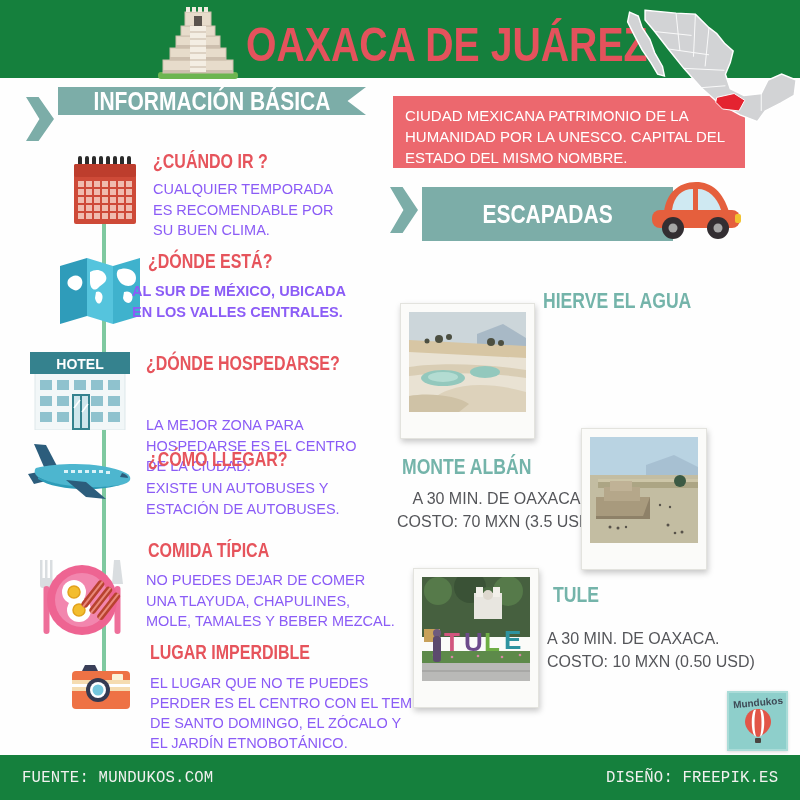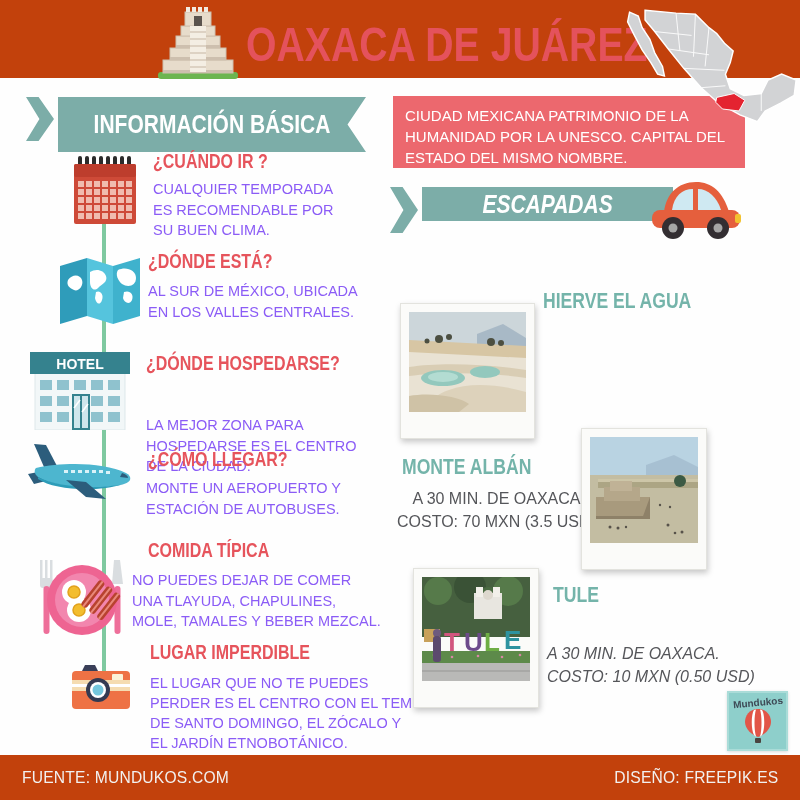--- a/index.html
+++ b/index.html
@@ -1,39 +1,39 @@
 <!DOCTYPE html>
 <html><head>
 <meta charset="utf-8">
 <style>
   html,body{margin:0;padding:0;background:#ffffff;}
   #canvas{position:relative;width:800px;height:800px;background:#fefefe;overflow:hidden;
           font-family:"Liberation Sans",sans-serif;}
   .abs{position:absolute;}
   
-  .bar{background:#c2410c;}
+  .bar{background:#15803d;font-family:Liberation Mono, monospace;}
   #headerbar{left:0;top:0;width:800px;height:78px;z-index:1;}
   #footerbar{left:0;top:755px;width:800px;height:45px;z-index:3;display:flex;align-items:center;
              justify-content:space-between;padding:0 22px;box-sizing:border-box;}
   .footer-text{color:#f2f1f0;font-size:17px;letter-spacing:.2px;transform:scaleX(.92);transform-origin:0 50%;}
   .footer-text.right{transform-origin:100% 50%;}
   
   .cond{display:inline-block;font-weight:bold;white-space:nowrap;transform:scaleX(.8);transform-origin:0 50%;}
   #main-title{left:246px;top:16px;color:#e4525c;font-size:49px;letter-spacing:0;z-index:2;}
   
   .chev{background:#7cada8;}
   .ribbon{background:#7cada8;display:flex;align-items:center;justify-content:center;}
   .ribbon-label{color:#ffffff;font-size:25px;font-weight:bold;transform:scaleX(.84);transform-origin:50% 50%;white-space:nowrap;}
   #info-chev{left:26px;top:97px;width:28px;height:44px;
      clip-path:polygon(0 0,45% 0,100% 50%,45% 100%,0 100%,48% 50%);}
-  #info-band{left:58px;top:97px;width:308px;height:55px;
+  #info-band{left:58px;top:87px;width:308px;height:28px;
      clip-path:polygon(0 0,100% 0,94% 50%,100% 100%,0 100%);}
   #esc-chev{left:390px;top:187px;width:28px;height:46px;
      clip-path:polygon(0 0,45% 0,100% 50%,45% 100%,0 100%,48% 50%);}
-  #esc-band{left:422px;top:187px;width:251px;height:34px;font-style:italic;}
+  #esc-band{left:422px;top:187px;width:251px;height:54px;}
   
   #redbox{left:393px;top:96px;width:352px;height:72px;background:#ec686e;z-index:1;box-sizing:border-box;
           padding:9px 12px;color:#fff;font-size:15px;line-height:21px;white-space:pre-line;}
   
   .sec-title{color:#e6545c;font-size:20px;}
   .sec-body{color:#8b5cf6;font-size:14.5px;line-height:20.5px;white-space:pre-line;}
   .place-name{color:#74b4aa;font-size:22px;}
   .place-details{color:#55565a;font-size:16px;line-height:23px;white-space:pre-line;}
   #lead-text{left:398px;top:246px;width:390px;color:#55565a;font-size:15px;line-height:21px;white-space:pre-line;}
   
@@ -189,21 +189,21 @@
     <polygon points="53,8 80,0 80,58 53,66" fill="#3fb2cd"></polygon>
     <g fill="#ffffff">
       <path d="M8,22 C12,16 20,16 22,22 C24,28 18,34 14,32 C10,30 6,28 8,22 Z"></path>
       <path d="M30,14 C36,10 44,12 46,18 C48,24 42,26 38,30 C34,34 30,30 30,24 Z"></path>
       <path d="M36,34 C40,32 44,36 42,42 C40,48 36,46 35,40 Z"></path>
       <path d="M58,12 C66,8 76,12 76,20 C76,28 68,30 62,26 C58,23 55,16 58,12 Z"></path>
       <path d="M64,34 C70,32 74,36 72,42 C70,47 64,45 63,40 Z"></path>
     </g>
   </svg>
   <span class="abs cond sec-title sec" style="left:148px;top:250px;">¿DÓNDE ESTÁ?</span>
-  <div class="abs sec-body sec" style="left:148px;top:281px;">AL SUR DE MÉXICO, UBICADA
+  <div class="abs sec-body sec" style="left:132px;top:281px;font-weight:bold;">AL SUR DE MÉXICO, UBICADA
 EN LOS VALLES CENTRALES.</div>
 
   <svg class="abs sec" style="left:30px;top:350px;" width="100" height="80" viewBox="0 0 100 80">
     <rect x="5" y="18" width="90" height="62" fill="#f2f7f8" stroke="#dde7ea"></rect>
     <rect x="0" y="2" width="100" height="22" fill="#35828e"></rect>
     <text x="50" y="19" text-anchor="middle" font-size="14" font-weight="bold" fill="#ffffff" font-family="Liberation Sans, sans-serif">HOTEL</text>
     <g fill="#8fc2ce">
       <rect x="10" y="30" width="12" height="10"></rect>
         <rect x="27" y="30" width="12" height="10"></rect>
         <rect x="44" y="30" width="12" height="10"></rect>
@@ -240,21 +240,21 @@
         <rect x="45" y="28" width="4" height="3"></rect>
         <rect x="52" y="28" width="4" height="3"></rect>
         <rect x="59" y="28" width="4" height="3"></rect>
         <rect x="66" y="28" width="4" height="3"></rect>
         <rect x="73" y="28" width="4" height="3"></rect>
         <rect x="80" y="29" width="4" height="3"></rect>
     </g>
     <path d="M96,31 C100,32 102,34 102,36 L94,35 Z" fill="#2c5d7c"></path>
   </svg>
   <span class="abs cond sec-title sec" style="left:148px;top:448px;">¿CÓMO LLEGAR?</span>
-  <div class="abs sec-body sec" style="left:146px;top:478px;">MONTE UN AEROPUERTO Y
+  <div class="abs sec-body sec" style="left:146px;top:478px;">EXISTE UN AUTOBUSES Y
 ESTACIÓN DE AUTOBUSES.</div>
 
   <svg class="abs sec" style="left:36px;top:556px;" width="92" height="82" viewBox="0 0 92 82">
     <g>
       <rect x="4" y="4" width="2.5" height="24" fill="#d9dde0"></rect>
         <rect x="9" y="4" width="2.5" height="24" fill="#d9dde0"></rect>
         <rect x="14" y="4" width="2.5" height="24" fill="#d9dde0"></rect>
       <rect x="4" y="22" width="12.5" height="10" rx="3" fill="#d9dde0"></rect>
       <rect x="7.5" y="30" width="6" height="48" rx="3" fill="#ee6f9a"></rect>
     </g>
@@ -271,21 +271,21 @@
     <g transform="rotate(38 62 42)">
       <rect x="52" y="26" width="7" height="32" rx="3" fill="#b8422f"></rect>
         <rect x="54.5" y="26" width="2" height="32" fill="#e9897a"></rect>
       <rect x="62" y="26" width="7" height="32" rx="3" fill="#b8422f"></rect>
         <rect x="64.5" y="26" width="2" height="32" fill="#e9897a"></rect>
       <rect x="72" y="26" width="7" height="32" rx="3" fill="#b8422f"></rect>
         <rect x="74.5" y="26" width="2" height="32" fill="#e9897a"></rect>
     </g>
   </svg>
   <span class="abs cond sec-title sec" style="left:148px;top:539px;">COMIDA TÍPICA</span>
-  <div class="abs sec-body sec" style="left:132px;top:570px;">NO PUEDES DEJAR DE COMER
+  <div class="abs sec-body sec" style="left:146px;top:570px;">NO PUEDES DEJAR DE COMER
 UNA TLAYUDA, CHAPULINES,
 MOLE, TAMALES Y BEBER MEZCAL.</div>
 
   <svg class="abs sec" style="left:72px;top:662px;" width="58" height="48" viewBox="0 0 58 48">
     <rect x="0" y="9" width="58" height="38" rx="4" fill="#ee7245"></rect>
     <polygon points="10,9 26,9 23,3 13,3" fill="#3a3f58"></polygon>
     <rect x="40" y="12" width="11" height="8" rx="1" fill="#fbf3d8"></rect>
     <rect x="0" y="18" width="58" height="11" fill="#f5dcb1"></rect>
     <rect x="0" y="22" width="58" height="3" fill="#ffffff"></rect>
     <circle cx="26" cy="28" r="12" fill="#333a52"></circle>
@@ -376,21 +376,21 @@
         <text x="22" y="74" fill="#d1567e">T</text>
         <text x="42" y="74" fill="#6d4b8c">U</text>
         <text x="62" y="74" fill="#6fae45">L</text>
         <text x="82" y="72" fill="#2e93a0">E</text>
       </g>
       <circle cx="15" cy="56" r="4" fill="#6e5a7e"></circle>
       <rect x="11" y="59" width="8" height="26" rx="3" fill="#5c4a6e"></rect>
     </svg>
   </div>
   <span class="abs cond place-name" style="left:553px;top:582px;">TULE</span>
-  <div class="abs place-details" style="left:547px;top:642px;font-style:italic;">A 30 MIN. DE OAXACA.
+  <div class="abs place-details" style="left:547px;top:627px;">A 30 MIN. DE OAXACA.
 COSTO: 10 MXN (0.50 USD)</div>
 
   <div class="abs" id="stamp">
     <span class="stamp-text">Mundukos</span>
     <svg width="30" height="36" viewBox="0 0 30 36">
       <path d="M15,1 C24,1 28,8 28,14 C28,21 21,27 15,29 C9,27 2,21 2,14 C2,8 6,1 15,1 Z" fill="#e25548"></path>
       <path d="M11,2 C8,6 8,22 11,27 C12,28 13,28.6 13,28.6 C11,22 11,7 13,1.4 Z" fill="#ffffff"></path>
       <path d="M19,2 C22,6 22,22 19,27 C18,28 17,28.6 17,28.6 C19,22 19,7 17,1.4 Z" fill="#ffffff"></path>
       <rect x="12" y="30" width="6" height="5" rx="1" fill="#4a4440"></rect>
     </svg>

